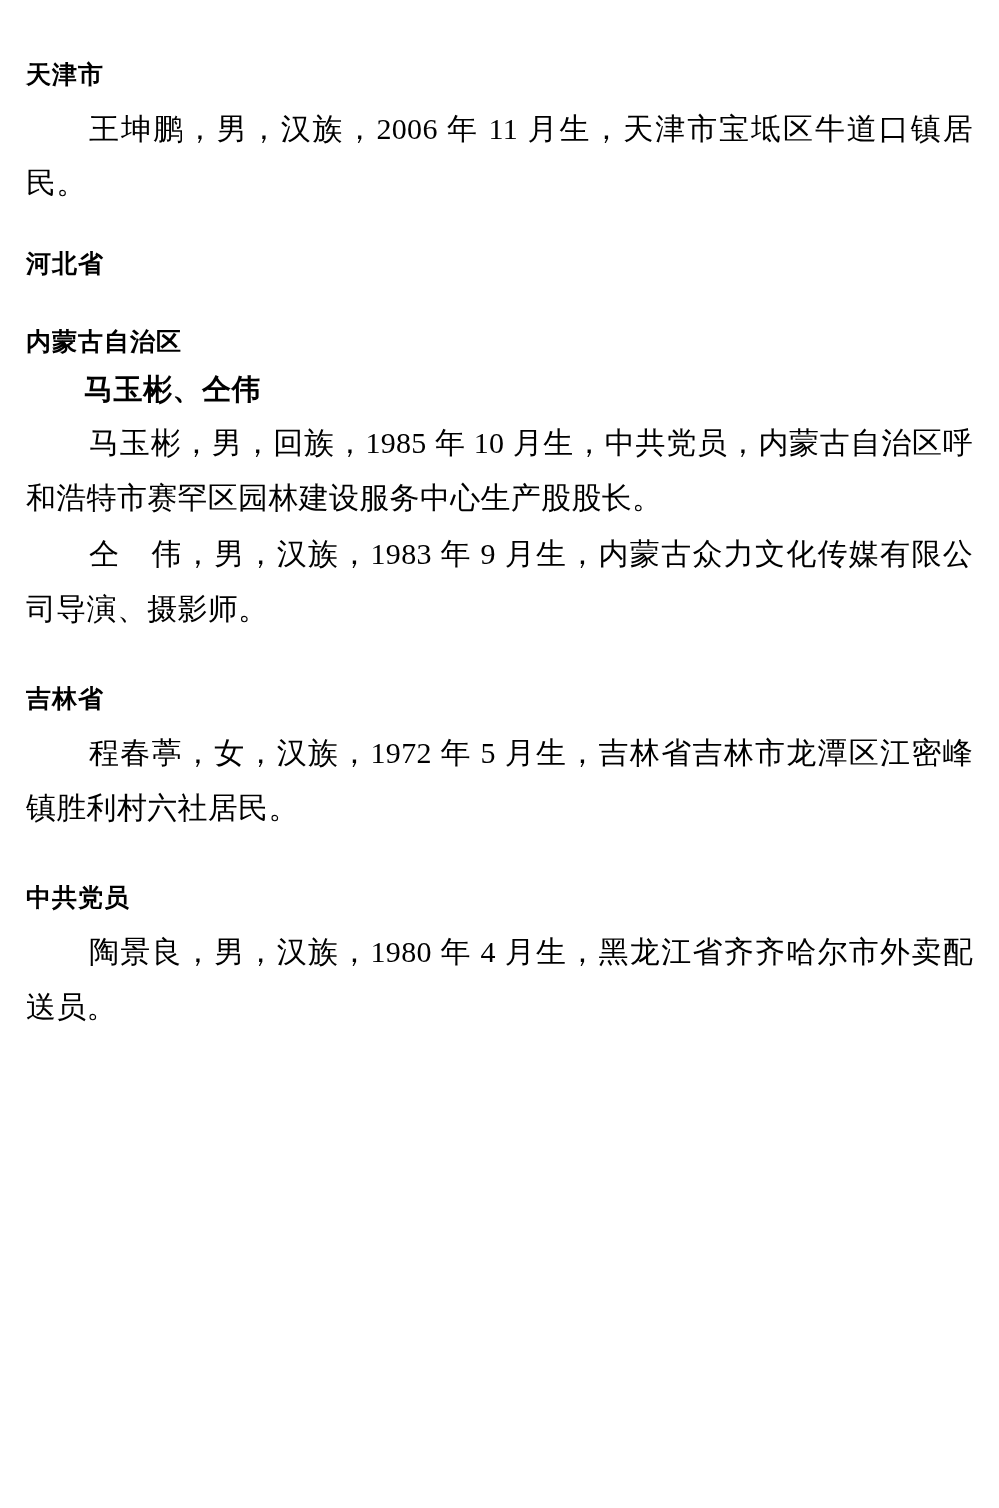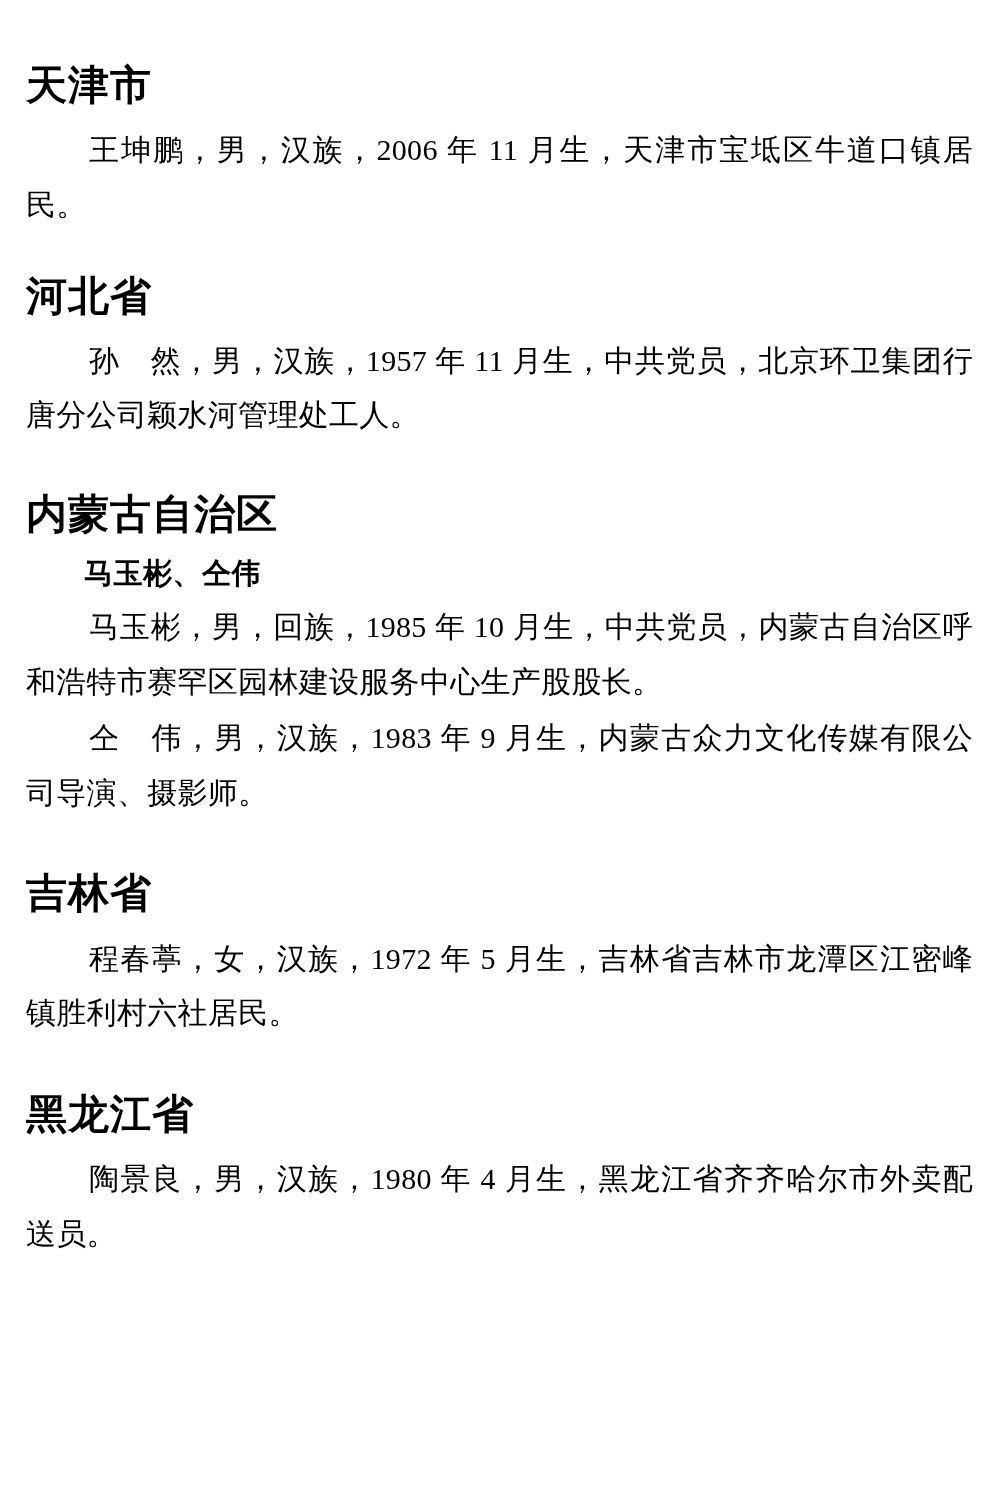--- a/index.html
+++ b/index.html
@@ -20,21 +20,21 @@
     padding: 58px 26px 20px 26px;
   }
   .section {
     margin: 0 0 26px 0;
   }
   .section:last-child {
     margin-bottom: 0;
   }
   .province {
     font-family: "DejaVu Sans", "Liberation Sans", sans-serif;
-    font-size: 41px;
+    font-size: 25px;
     font-weight: 700;
     line-height: 1.35;
     letter-spacing: 1px;
     margin: 0 0 10px 0;
   }
   .names {
     font-family: Liberation Sans, sans-serif;
     font-size: 29px;
     font-weight: 700;
     line-height: 1.5;
@@ -62,33 +62,32 @@
 
 <div class="page">
 
   <div class="section">
     <h2 class="province">天津市</h2>
     <p class="para">王坤鹏，男，汉族，2006 年 11 月生，天津市宝坻区牛道口镇居民。</p>
   </div>
 
   <div class="section sp-top-1">
     <h2 class="province">河北省</h2>
-    <p class="para">孙　然，男，汉族，1957 年 11 月生，中共党员，北京环卫集团行唐分公司颖水河管理处工人。</p>
   </div>
 
   <div class="section sp-top-2">
     <h2 class="province">内蒙古自治区</h2>
     <p class="names">马玉彬、仝伟</p>
     <p class="para">马玉彬，男，回族，1985 年 10 月生，中共党员，内蒙古自治区呼和浩特市赛罕区园林建设服务中心生产股股长。</p>
     <p class="para">仝　伟，男，汉族，1983 年 9 月生，内蒙古众力文化传媒有限公司导演、摄影师。</p>
   </div>
 
   <div class="section sp-top-3">
     <h2 class="province">吉林省</h2>
     <p class="para">程春葶，女，汉族，1972 年 5 月生，吉林省吉林市龙潭区江密峰镇胜利村六社居民。</p>
   </div>
 
   <div class="section sp-top-4">
-    <h2 class="province">黑龙江省</h2>
+    <h2 class="province">中共党员</h2>
     <p class="para">陶景良，男，汉族，1980 年 4 月生，黑龙江省齐齐哈尔市外卖配送员。</p>
   </div>
 
 </div>
 
 </body></html>

